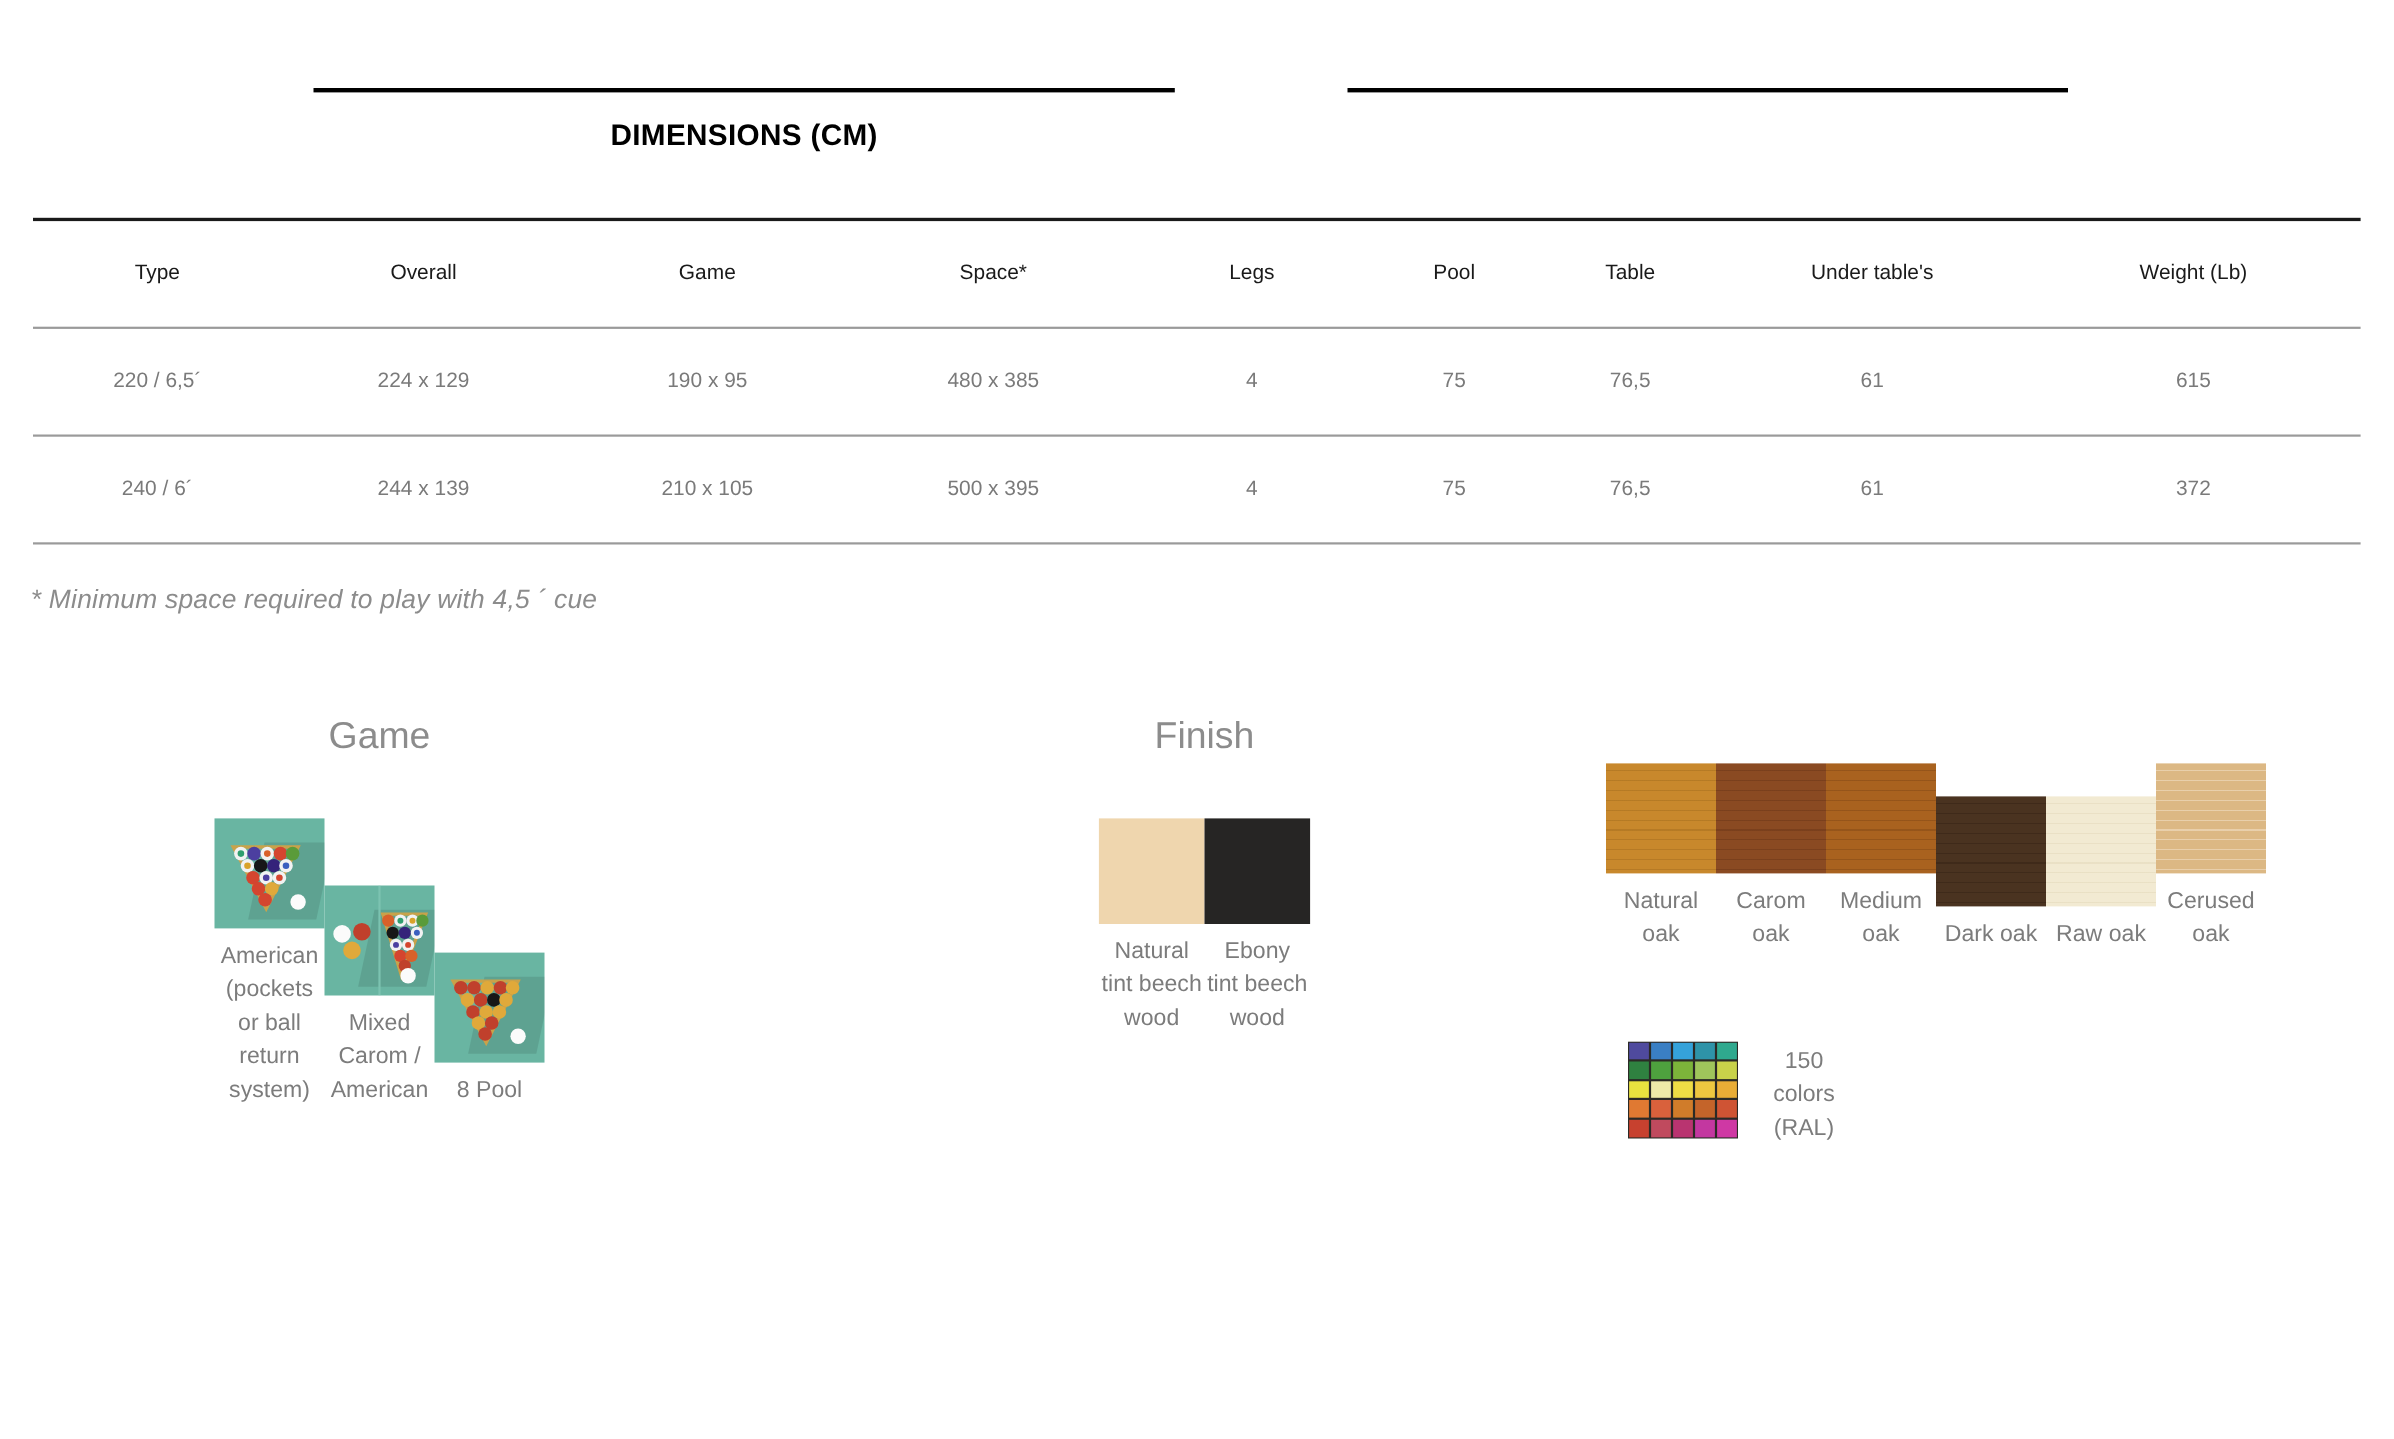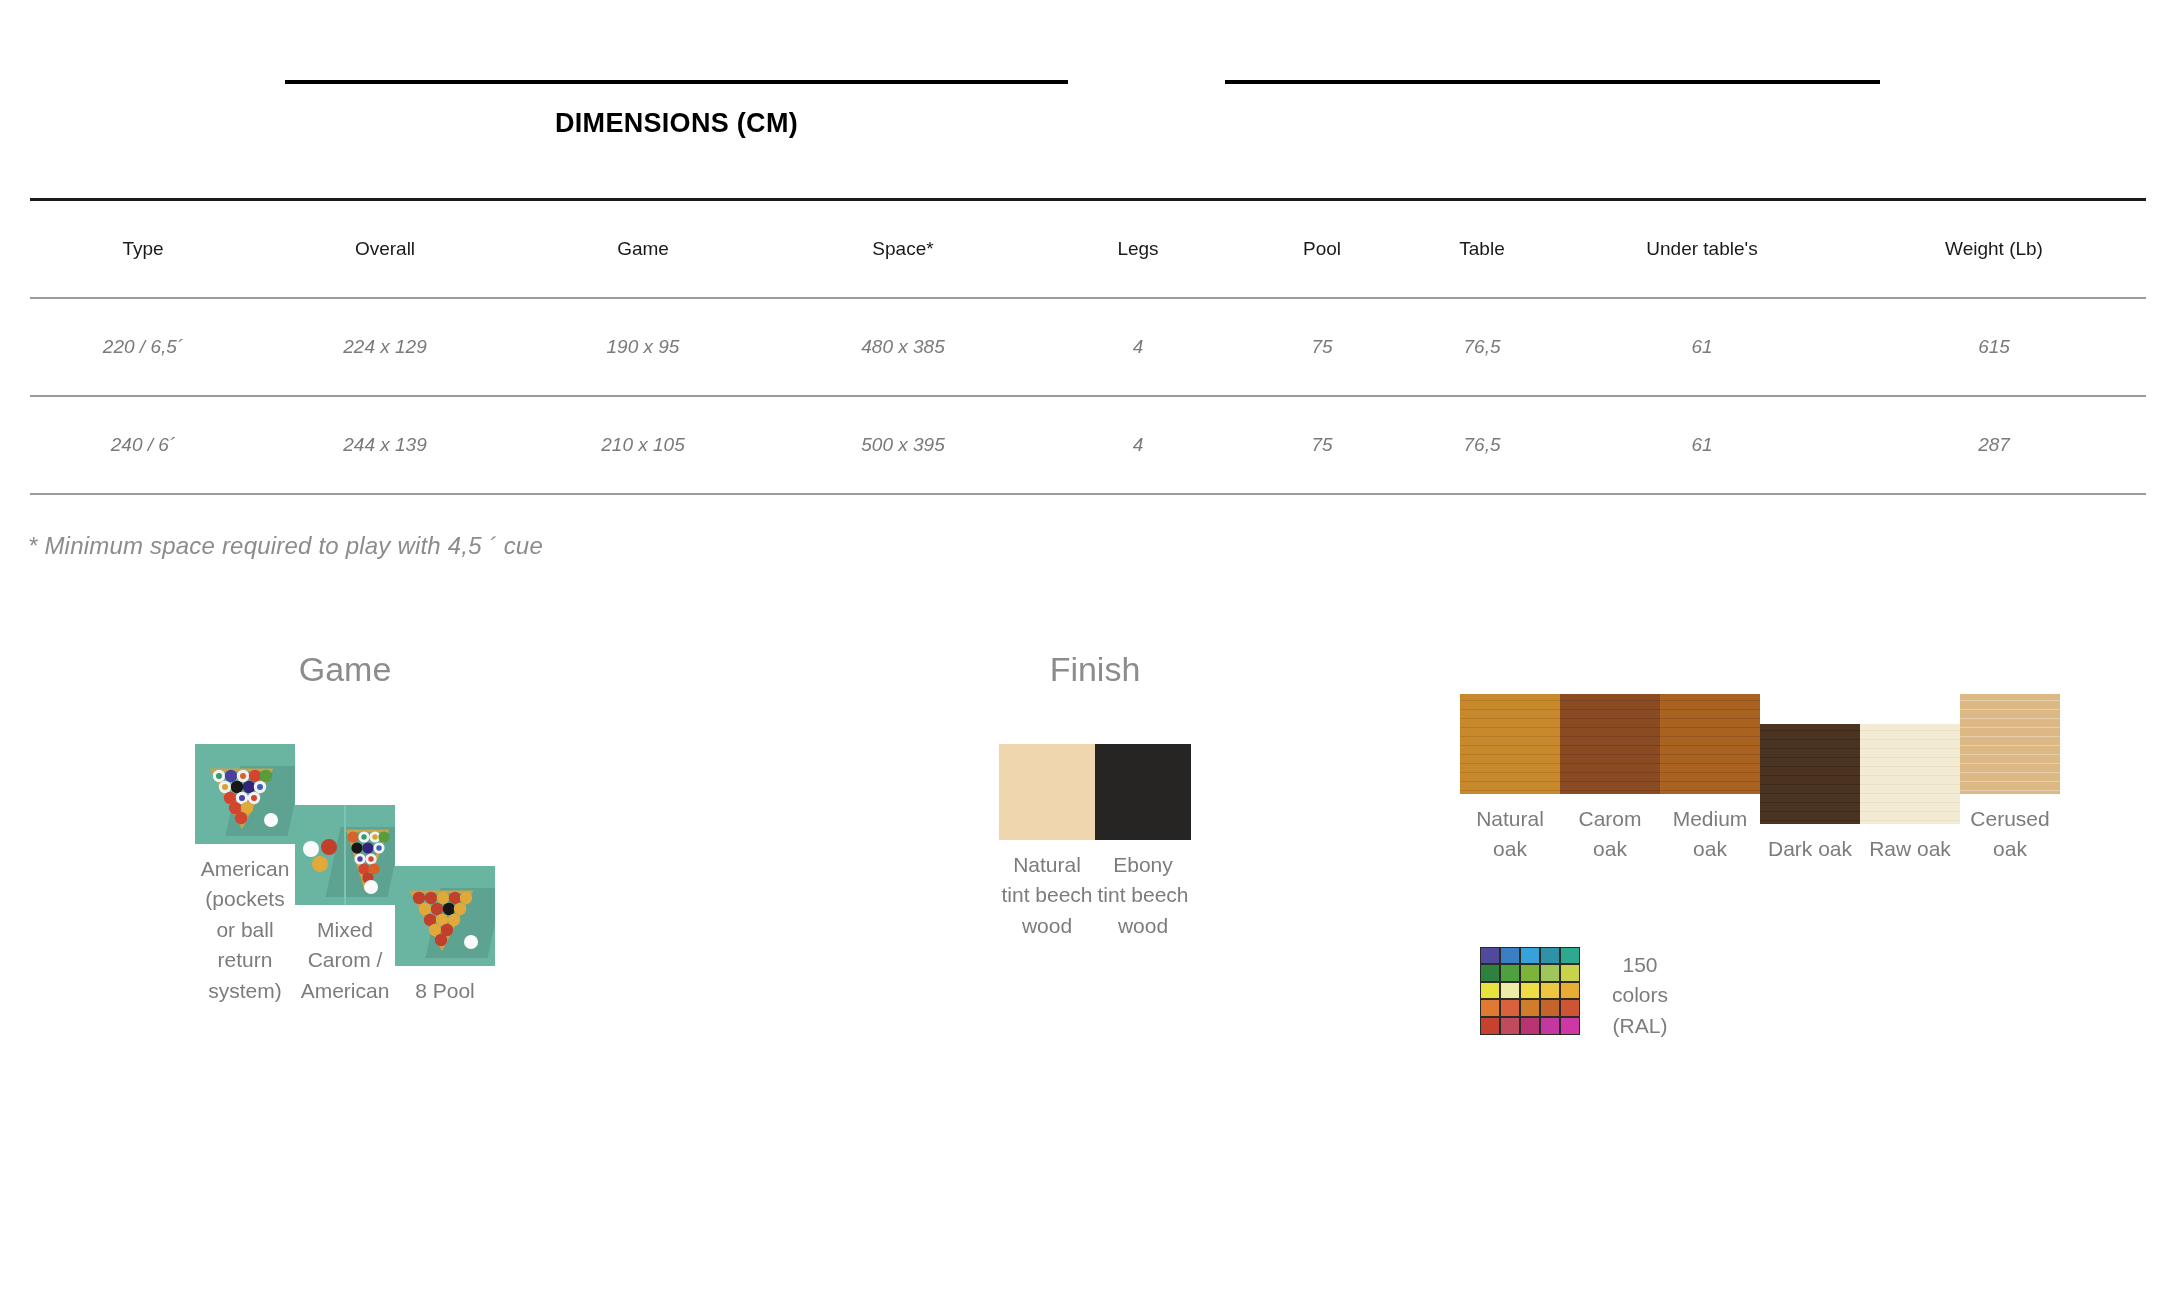--- a/index.html
+++ b/index.html
@@ -63,21 +63,21 @@
     background: #9a9a9a;
     width: 100%;
   }
 
   .thead-row, .tbody-row {
     display: flex;
     align-items: center;
     width: 100%;
   }
   .thead-row { height: 96px; }
-  .tbody-row { height: 96px; font-style: italic; }
+  .tbody-row { height: 96px; }
 
   .cell {
     text-align: center;
     font-size: 19px;
     line-height: 1.2;
   }
   .thead-row .cell {
     color: #1a1a1a;
     font-weight: 400;
   }
@@ -270,21 +270,21 @@
 
     <div class="tbody-row">
       <div class="cell c0">240 / 6´</div>
       <div class="cell c1">244 x 139</div>
       <div class="cell c2">210 x 105</div>
       <div class="cell c3">500 x 395</div>
       <div class="cell c4">4</div>
       <div class="cell c5">75</div>
       <div class="cell c6">76,5</div>
       <div class="cell c7">61</div>
-      <div class="cell c8">287</div>
+      <div class="cell c8">372</div>
     </div>
 
     <div class="rule-sub"></div>
   </div>
 
   <div class="footnote">* Minimum space required to play with 4,5 ´ cue</div>
 
   <div class="sections">
 
     <div class="section game">

